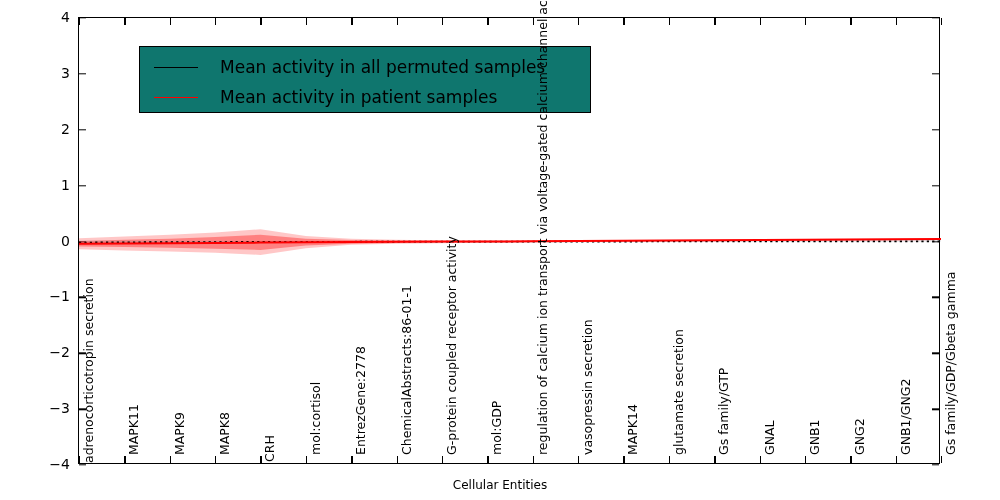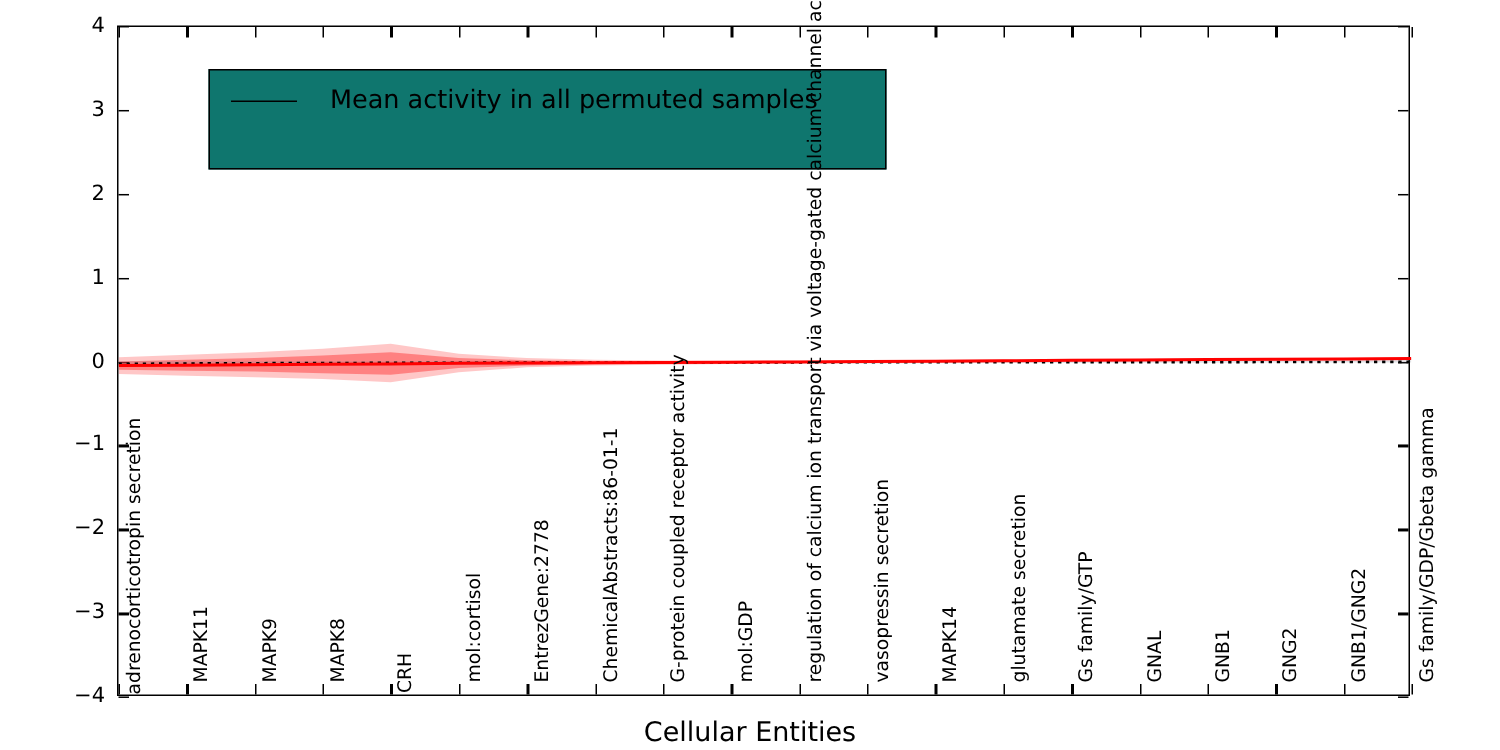--- a/index.html
+++ b/index.html
@@ -22,21 +22,21 @@
     border:1.4px solid #000;box-sizing:border-box;background:transparent;
   }
   .ytick{position:absolute;right:1002px;width:60px;text-align:right;font-size:14px;
          transform:translateY(-50%);}
   .ytickmark{position:absolute;left:0;width:7px;height:1.4px;background:#000;
              transform:translateY(-50%);}
   .ytickmark.right{left:auto;right:0;}
 
   
   #x-axis-label{
-    position:absolute;left:0;top:478px;width:1000px;text-align:center;font-size:18px;
+    position:absolute;left:0;top:478px;width:1000px;text-align:center;font-size:12px;
   }
   .xtickmark{position:absolute;bottom:0;width:1.4px;height:7px;background:#000;}
   .xtickmark.top{bottom:auto;top:0;}
   .xlab{
     position:absolute;
     font-size:12.5px;white-space:nowrap;
     transform-origin:0 0;transform:rotate(-90deg);
     line-height:12.5px;
   }
 
@@ -134,20 +134,24 @@
           <path d="M0 224.6175 L45.368421052631575 224.33812500000002 L90.73684210526315 224.1705 L136.10526315789474 224.05874999999997 L181.4736842105263 223.947 L226.8421052631579 223.83525 L272.2105263157895 223.779375 L317.57894736842104 223.7235 L362.9473684210526 223.66762500000002 L408.31578947368416 223.61175 L453.6842105263158 223.555875 L499.0526315789474 223.5 L544.421052631579 223.5 L589.7894736842105 223.44412499999999 L635.1578947368421 223.44412499999999 L680.5263157894736 223.38825 L725.8947368421052 223.38825 L771.2631578947369 223.33237499999998 L816.6315789473683 223.33237499999998 L862 223.27650000000003 " fill="none" stroke="#000000" stroke-width="1.8" stroke-dasharray="2.2,3.2"></path>
           <path d="M0 225.735 L45.368421052631575 225.455625 L90.73684210526315 225.17624999999998 L136.10526315789474 224.896875 L181.4736842105263 224.6175 L226.8421052631579 224.1705 L272.2105263157895 223.947 L317.57894736842104 223.779375 L362.9473684210526 223.61175 L408.31578947368416 223.5 L453.6842105263158 223.27650000000003 L499.0526315789474 223.053 L544.421052631579 222.82950000000002 L589.7894736842105 222.49425000000002 L635.1578947368421 222.159 L680.5263157894736 221.93550000000002 L725.8947368421052 221.712 L771.2631578947369 221.48850000000002 L816.6315789473683 221.265 L862 221.0415 " fill="none" stroke="#ff0000" stroke-width="2"></path>
         </svg>
       </div>
 
     <div id="legend">
       <div class="legend-row">
         <span class="legend-swatch"></span>
         <span class="legend-text">Mean activity in all permuted samples</span>
       </div>
+      <div class="legend-row">
+        <span class="legend-swatch red"></span>
+        <span class="legend-text">Mean activity in patient samples</span>
+      </div>
     </div>
   </div>
 
   <div id="ytick-labels">
       <div class="ytick" style="position: absolute; left: 12px; top: 17px; width: 58px;">4</div>
       <div class="ytick" style="position: absolute; left: 12px; top: 72.875px; width: 58px;">3</div>
       <div class="ytick" style="position: absolute; left: 12px; top: 128.75px; width: 58px;">2</div>
       <div class="ytick" style="position: absolute; left: 12px; top: 184.625px; width: 58px;">1</div>
       <div class="ytick" style="position: absolute; left: 12px; top: 240.5px; width: 58px;">0</div>
       <div class="ytick" style="position: absolute; left: 12px; top: 296.375px; width: 58px;">−1</div>

